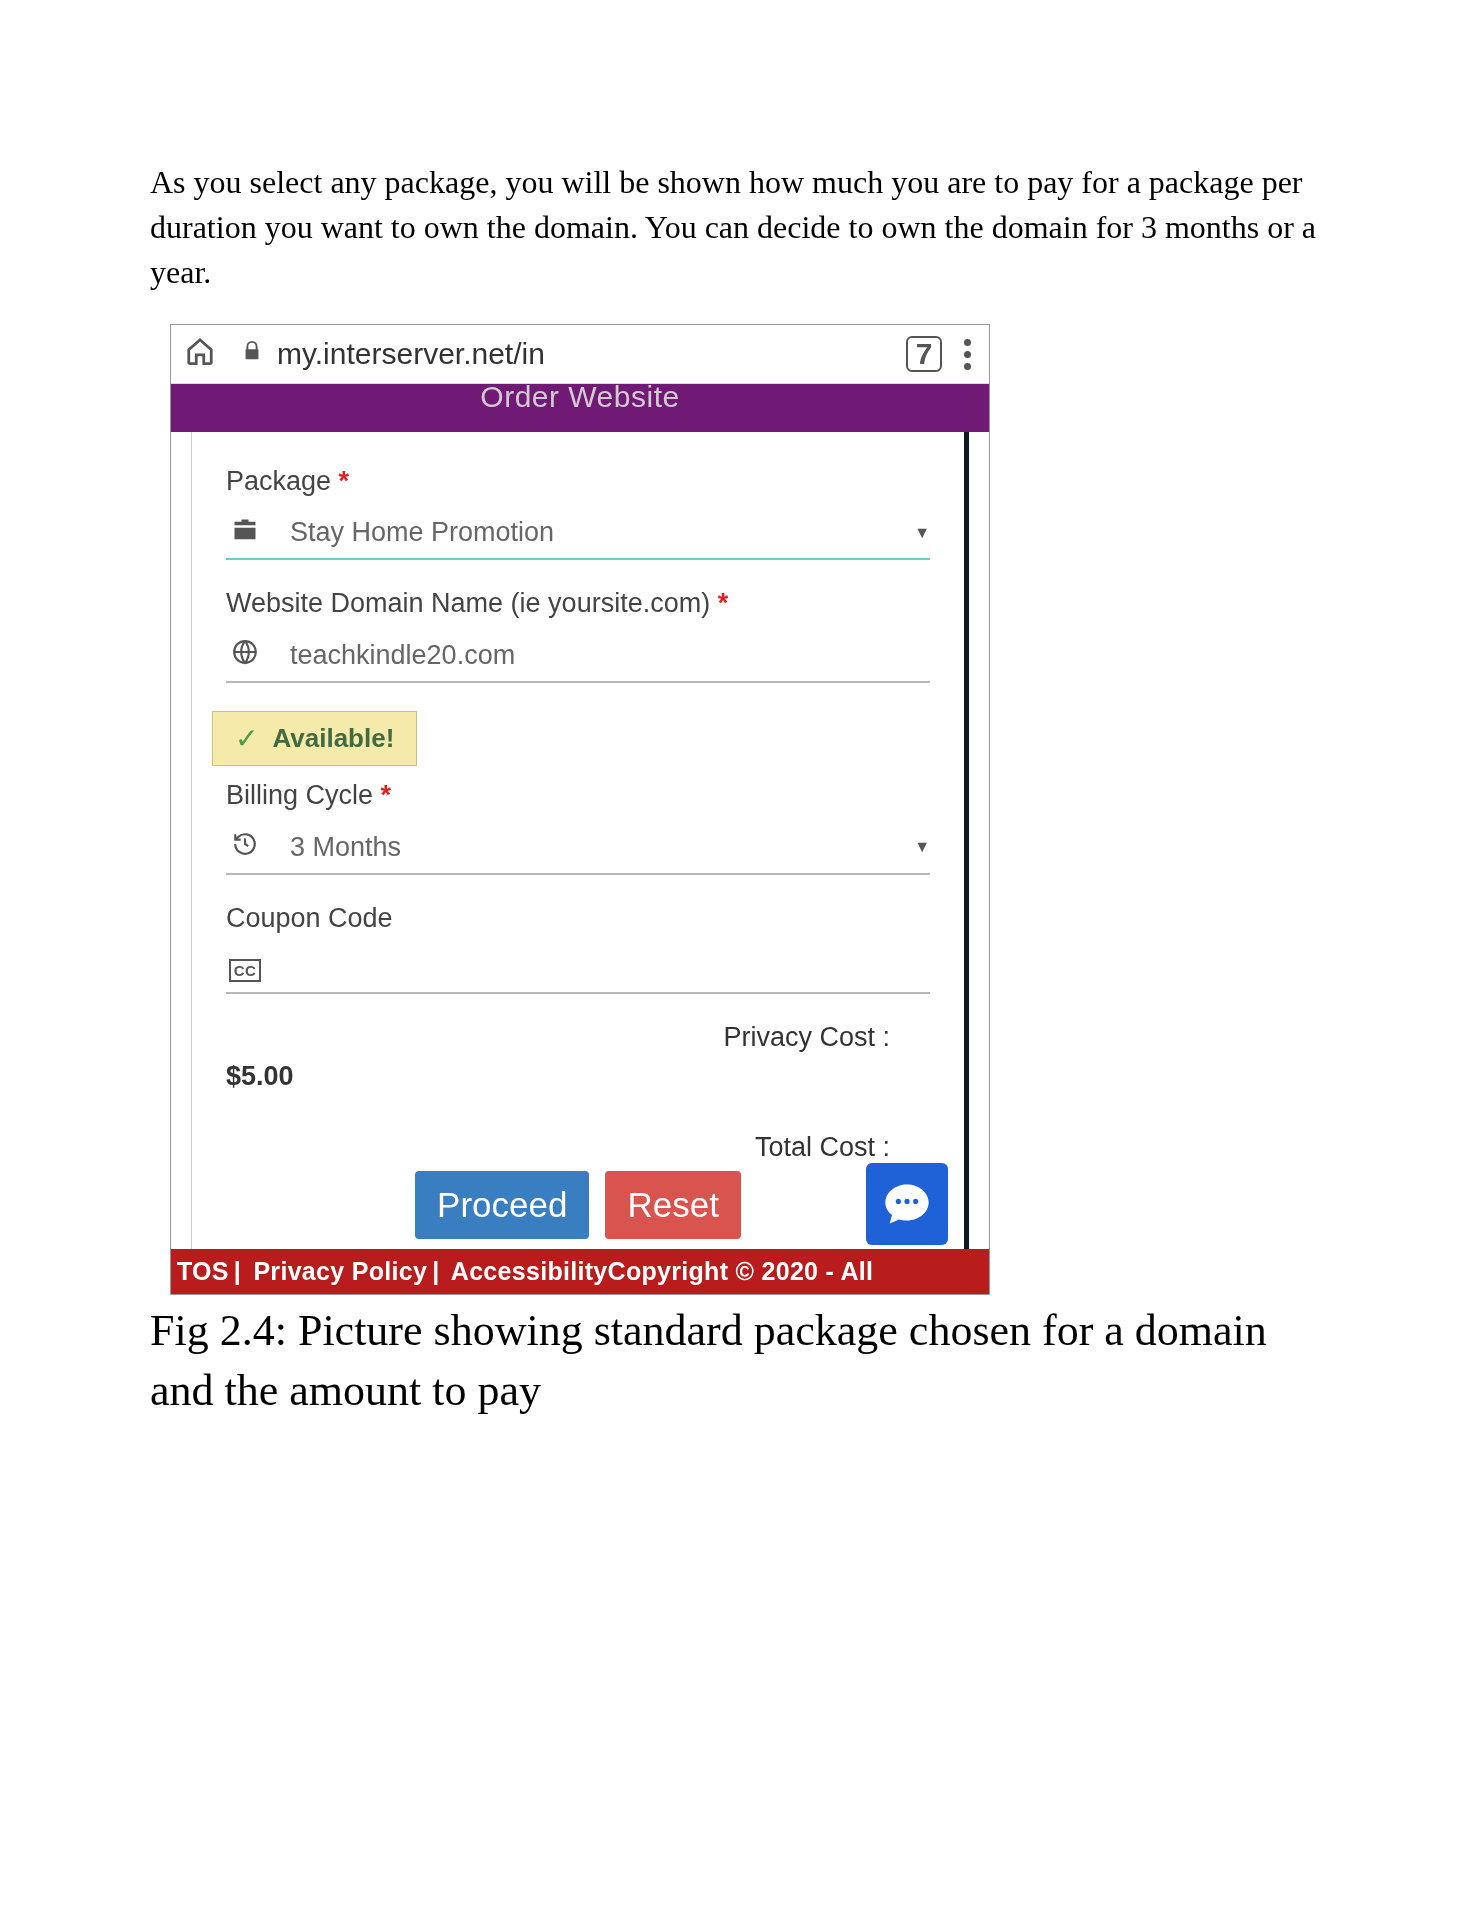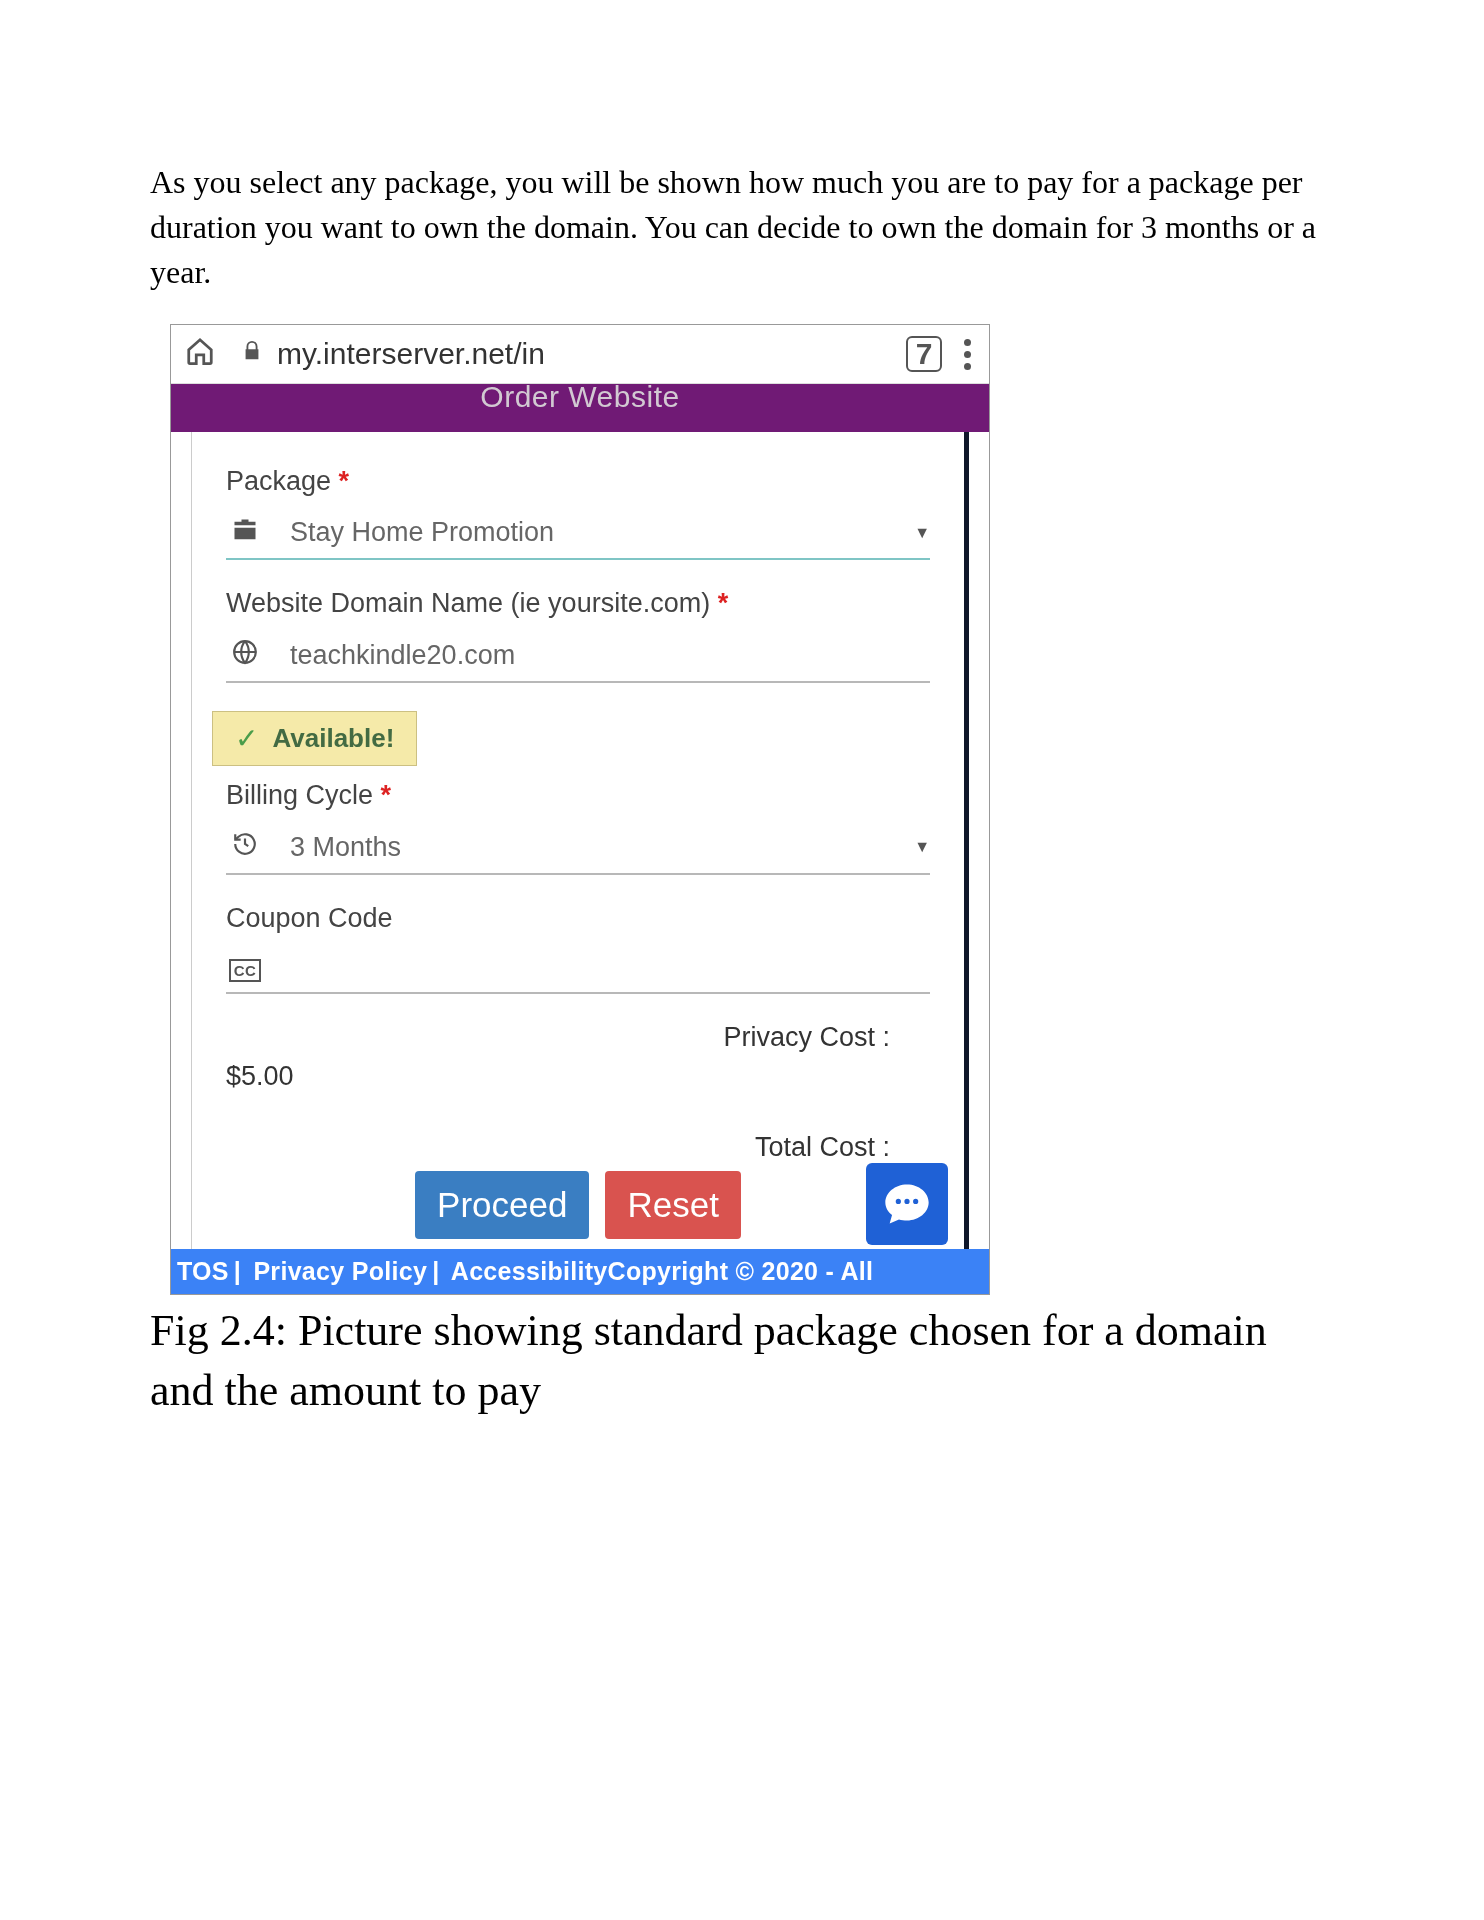--- a/index.html
+++ b/index.html
@@ -148,21 +148,21 @@
       margin-top: 18px;
       font-size: 27px;
       color: #333;
     }
     .cost-label {
       text-align: right;
       padding-right: 40px;
       margin-bottom: 8px;
     }
     .cost-value {
-      font-weight: 400;
+      font-weight: 700;
       margin-bottom: 40px;
     }
     .button-row {
       display: flex;
       justify-content: center;
       gap: 16px;
       padding-bottom: 0;
       position: relative;
     }
     .btn {
@@ -183,21 +183,21 @@
       height: 82px;
       background: #1f61d6;
       border-radius: 6px;
       display: flex;
       align-items: center;
       justify-content: center;
     }
     .chat-bubble svg { width: 52px; height: 52px; fill: #fff; }
 
     .footer-bar {
-      background: #3b82f6;
+      background: #b91c1c;
       color: #fff;
       font-size: 25px;
       font-weight: 600;
       padding: 8px 6px;
       font-family: Arial, sans-serif;
       letter-spacing: 0.3px;
       white-space: nowrap;
       overflow: hidden;
     }
     .footer-bar .sep { margin: 0 5px; }

